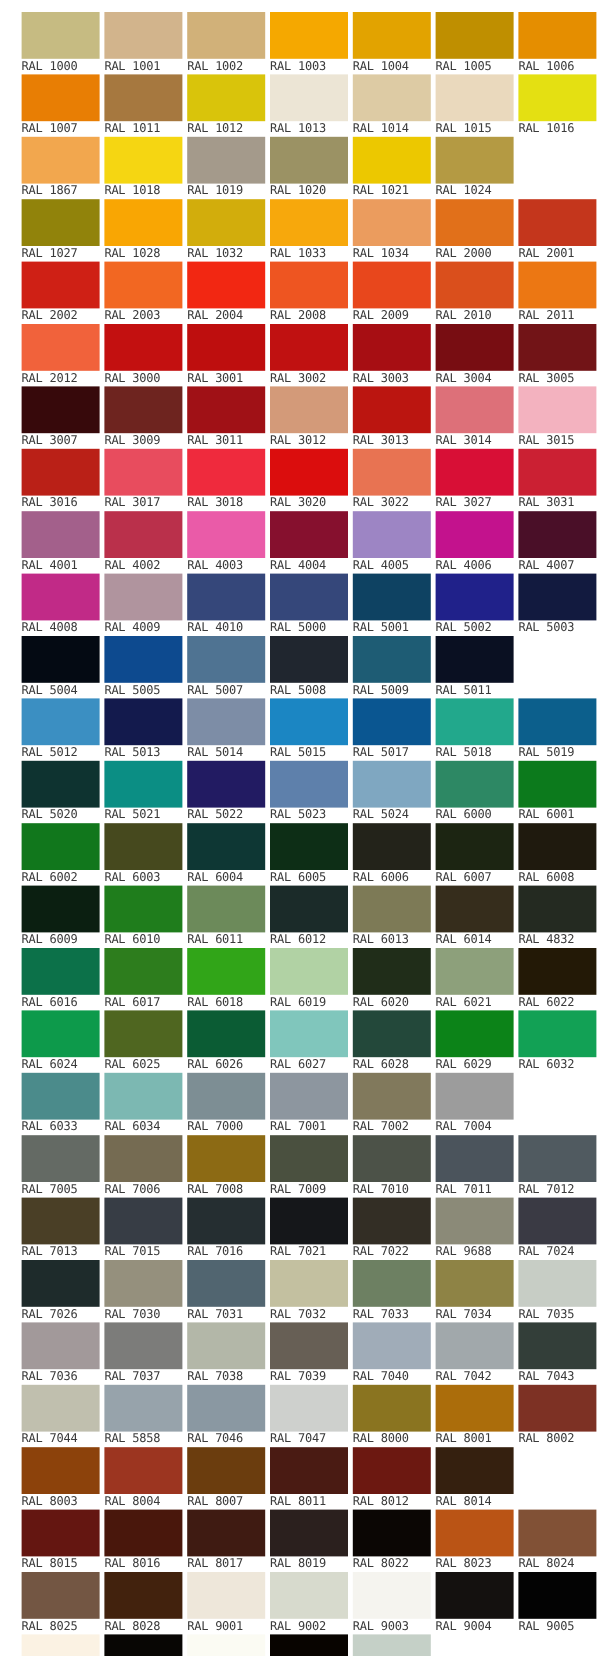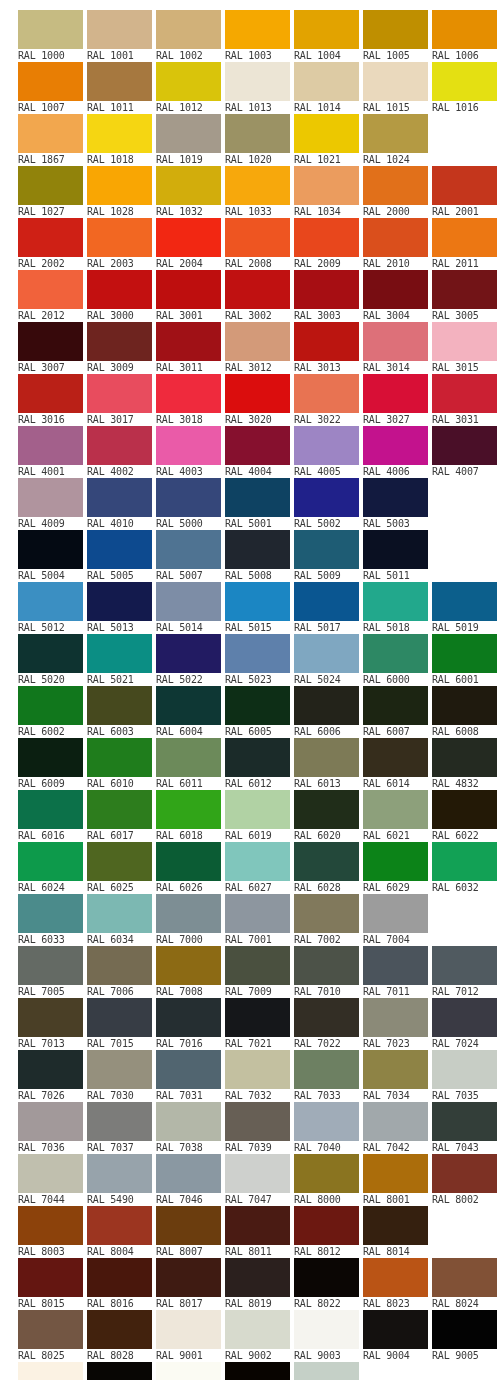--- a/index.html
+++ b/index.html
@@ -331,20 +331,24 @@
         <div class="swatch" title="RAL 4006" style="background-color: rgb(195, 18, 141);"></div>
         <div class="label">RAL 4006</div>
       </div>
       <div class="cell">
         <div class="swatch" title="RAL 4007" style="background-color: rgb(74, 15, 40);"></div>
         <div class="label">RAL 4007</div>
       </div>
     </div>
     <div class="row">
       <div class="cell">
+        <div class="swatch" title="RAL 4008" style="background-color: rgb(193, 42, 135);"></div>
+        <div class="label">RAL 4008</div>
+      </div>
+      <div class="cell">
         <div class="swatch" title="RAL 4009" style="background-color: rgb(176, 148, 158);"></div>
         <div class="label">RAL 4009</div>
       </div>
       <div class="cell">
         <div class="swatch" title="RAL 4010" style="background-color: rgb(53, 71, 122);"></div>
         <div class="label">RAL 4010</div>
       </div>
       <div class="cell">
         <div class="swatch" title="RAL 5000" style="background-color: rgb(53, 71, 122);"></div>
         <div class="label">RAL 5000</div>
@@ -640,21 +644,21 @@
       <div class="cell">
         <div class="swatch" title="RAL 7021" style="background-color: rgb(21, 23, 26);"></div>
         <div class="label">RAL 7021</div>
       </div>
       <div class="cell">
         <div class="swatch" title="RAL 7022" style="background-color: rgb(51, 46, 37);"></div>
         <div class="label">RAL 7022</div>
       </div>
       <div class="cell">
         <div class="swatch" title="RAL 7023" style="background-color: rgb(139, 138, 120);"></div>
-        <div class="label">RAL 7023</div>
+        <div class="label">RAL 9688</div>
       </div>
       <div class="cell">
         <div class="swatch" title="RAL 7024" style="background-color: rgb(58, 58, 68);"></div>
         <div class="label">RAL 7024</div>
       </div>
     </div>
     <div class="row">
       <div class="cell">
         <div class="swatch" title="RAL 7026" style="background-color: rgb(30, 43, 43);"></div>
         <div class="label">RAL 7026</div>
@@ -714,21 +718,21 @@
         <div class="label">RAL 7043</div>
       </div>
     </div>
     <div class="row">
       <div class="cell">
         <div class="swatch" title="RAL 7044" style="background-color: rgb(192, 191, 174);"></div>
         <div class="label">RAL 7044</div>
       </div>
       <div class="cell">
         <div class="swatch" title="RAL 7045" style="background-color: rgb(151, 163, 171);"></div>
-        <div class="label">RAL 5490</div>
+        <div class="label">RAL 5858</div>
       </div>
       <div class="cell">
         <div class="swatch" title="RAL 7046" style="background-color: rgb(138, 152, 162);"></div>
         <div class="label">RAL 7046</div>
       </div>
       <div class="cell">
         <div class="swatch" title="RAL 7047" style="background-color: rgb(206, 208, 205);"></div>
         <div class="label">RAL 7047</div>
       </div>
       <div class="cell">

